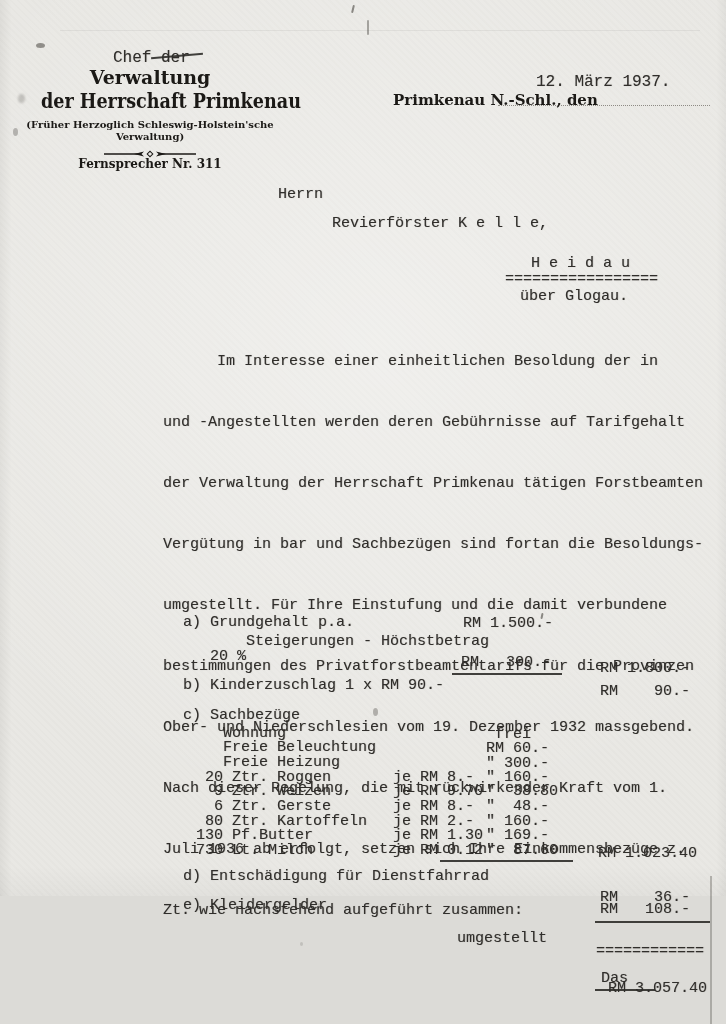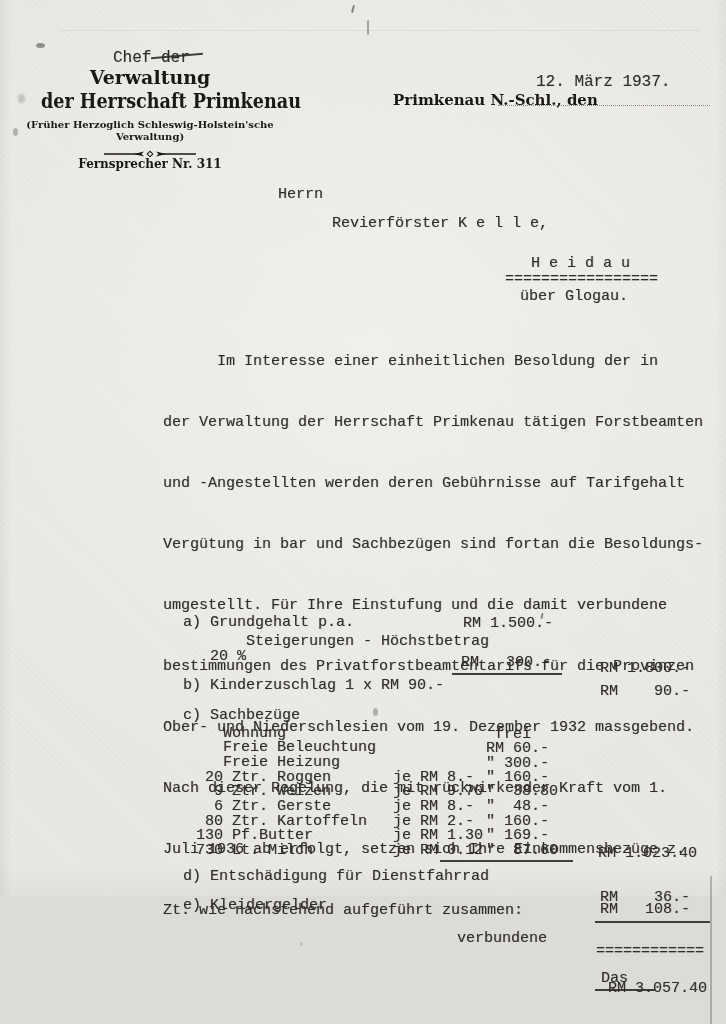--- a/index.html
+++ b/index.html
@@ -67,22 +67,22 @@
   <div class="dotted" style="left:498px;top:105px;width:212px;"></div>
 
   <div class="mono" style="left:278px;top:187px;">Herrn</div>
   <div class="mono" style="left:332px;top:216px;">Revierförster K e l l e,</div>
   <div class="mono" style="left:531px;top:256px;">H e i d a u</div>
   <div class="mono" style="left:505px;top:272px;">=================</div>
   <div class="mono" style="left:520px;top:289px;">über Glogau.</div>
 
   <div class="mono" style="left:163px;top:322px;">
     <span class="bodyline">      Im Interesse einer einheitlichen Besoldung der in</span>
+    <span class="bodyline">und -Angestellten werden deren Gebührnisse auf Tarifgehalt</span>
     <span class="bodyline">der Verwaltung der Herrschaft Primkenau tätigen Forstbeamten</span>
-    <span class="bodyline">und -Angestellten werden deren Gebührnisse auf Tarifgehalt</span>
     <span class="bodyline">Vergütung in bar und Sachbezügen sind fortan die Besoldungs-</span>
     <span class="bodyline">umgestellt. Für Ihre Einstufung und die damit verbundene</span>
     <span class="bodyline">bestimmungen des Privatforstbeamtentarifs für die Provinzen</span>
     <span class="bodyline">Ober- und Niederschlesien vom 19. Dezember 1932 massgebend.</span>
     <span class="bodyline">Nach dieser Regelung, die mit rückwirkender Kraft vom 1.</span>
     <span class="bodyline">Juli 1936 ab erfolgt, setzen sich Ihre Einkommensbezüge z.</span>
     <span class="bodyline">Zt. wie nachstehend aufgeführt zusammen:</span>
   </div>
 
   <div class="mono" style="left:183px;top:615px;">a) Grundgehalt p.a.</div>
@@ -134,21 +134,21 @@
   <div class="rule" style="left:440px;top:860px;width:133px;"></div>
   <div class="mono" style="left:598px;top:846px;">RM 1.023.40</div>
 
   <div class="mono" style="left:183px;top:869px;">d) Entschädigung für Dienstfahrrad</div>
   <div class="mono" style="left:600px;top:874px;margin-top:16px;">RM    36.-</div>
 
   <div class="mono" style="left:183px;top:898px;">e) Kleidergelder</div>
   <div class="mono" style="left:600px;top:902px;text-align:center;">RM   108.-</div>
   <div class="rule" style="left:595px;top:921px;width:115px;"></div>
 
-  <div class="mono" style="left:457px;top:931px;">verbundene</div>
+  <div class="mono" style="left:457px;top:931px;">umgestellt</div>
   <div class="mono" style="left:598px;top:981px;margin-left:10px;">RM 3.057.40</div>
   <div class="mono" style="left:596px;top:944px;">============</div>
 
   <div class="mono" style="left:601px;top:971px;">Das</div>
   <div class="rule" style="left:595px;top:989px;width:60px;"></div>
 
   <div class="art" style="left:352px;top:5px;width:2px;height:8px;transform:rotate(14deg);opacity:.55;border-radius:1px;"></div>
   <div class="art" style="left:367px;top:20px;width:2px;height:15px;opacity:.4;border-radius:1px;"></div>
   <div class="art" style="left:60px;top:30px;width:640px;height:1px;opacity:.07;border-radius:0;"></div>
   <div class="art" style="left:36px;top:43px;width:9px;height:5px;opacity:.5;filter:blur(.6px);"></div>

